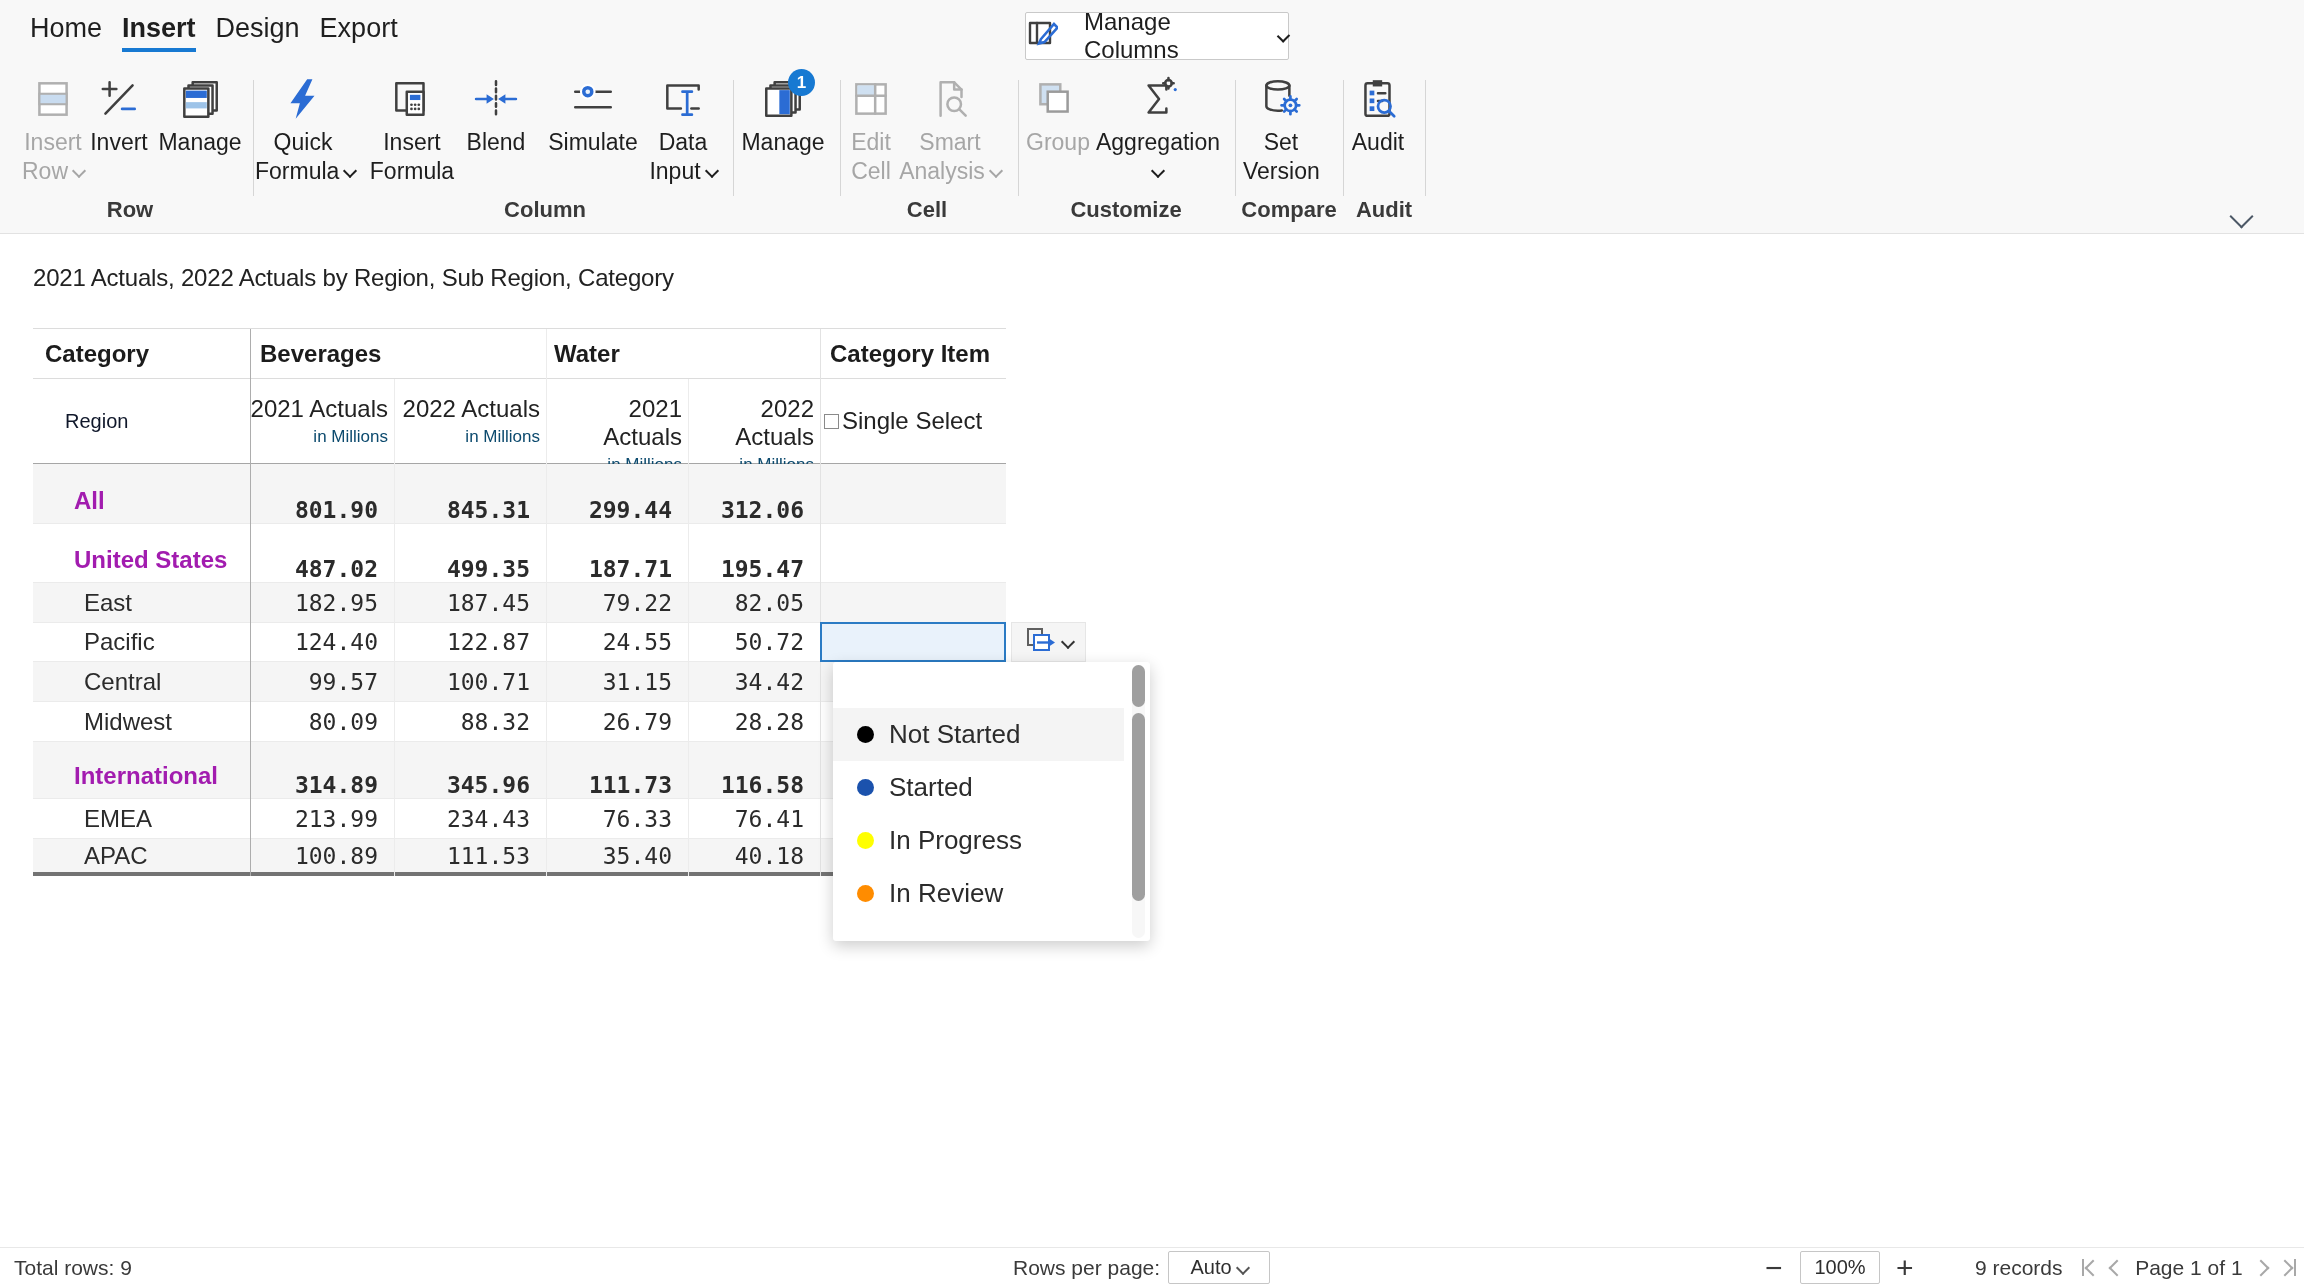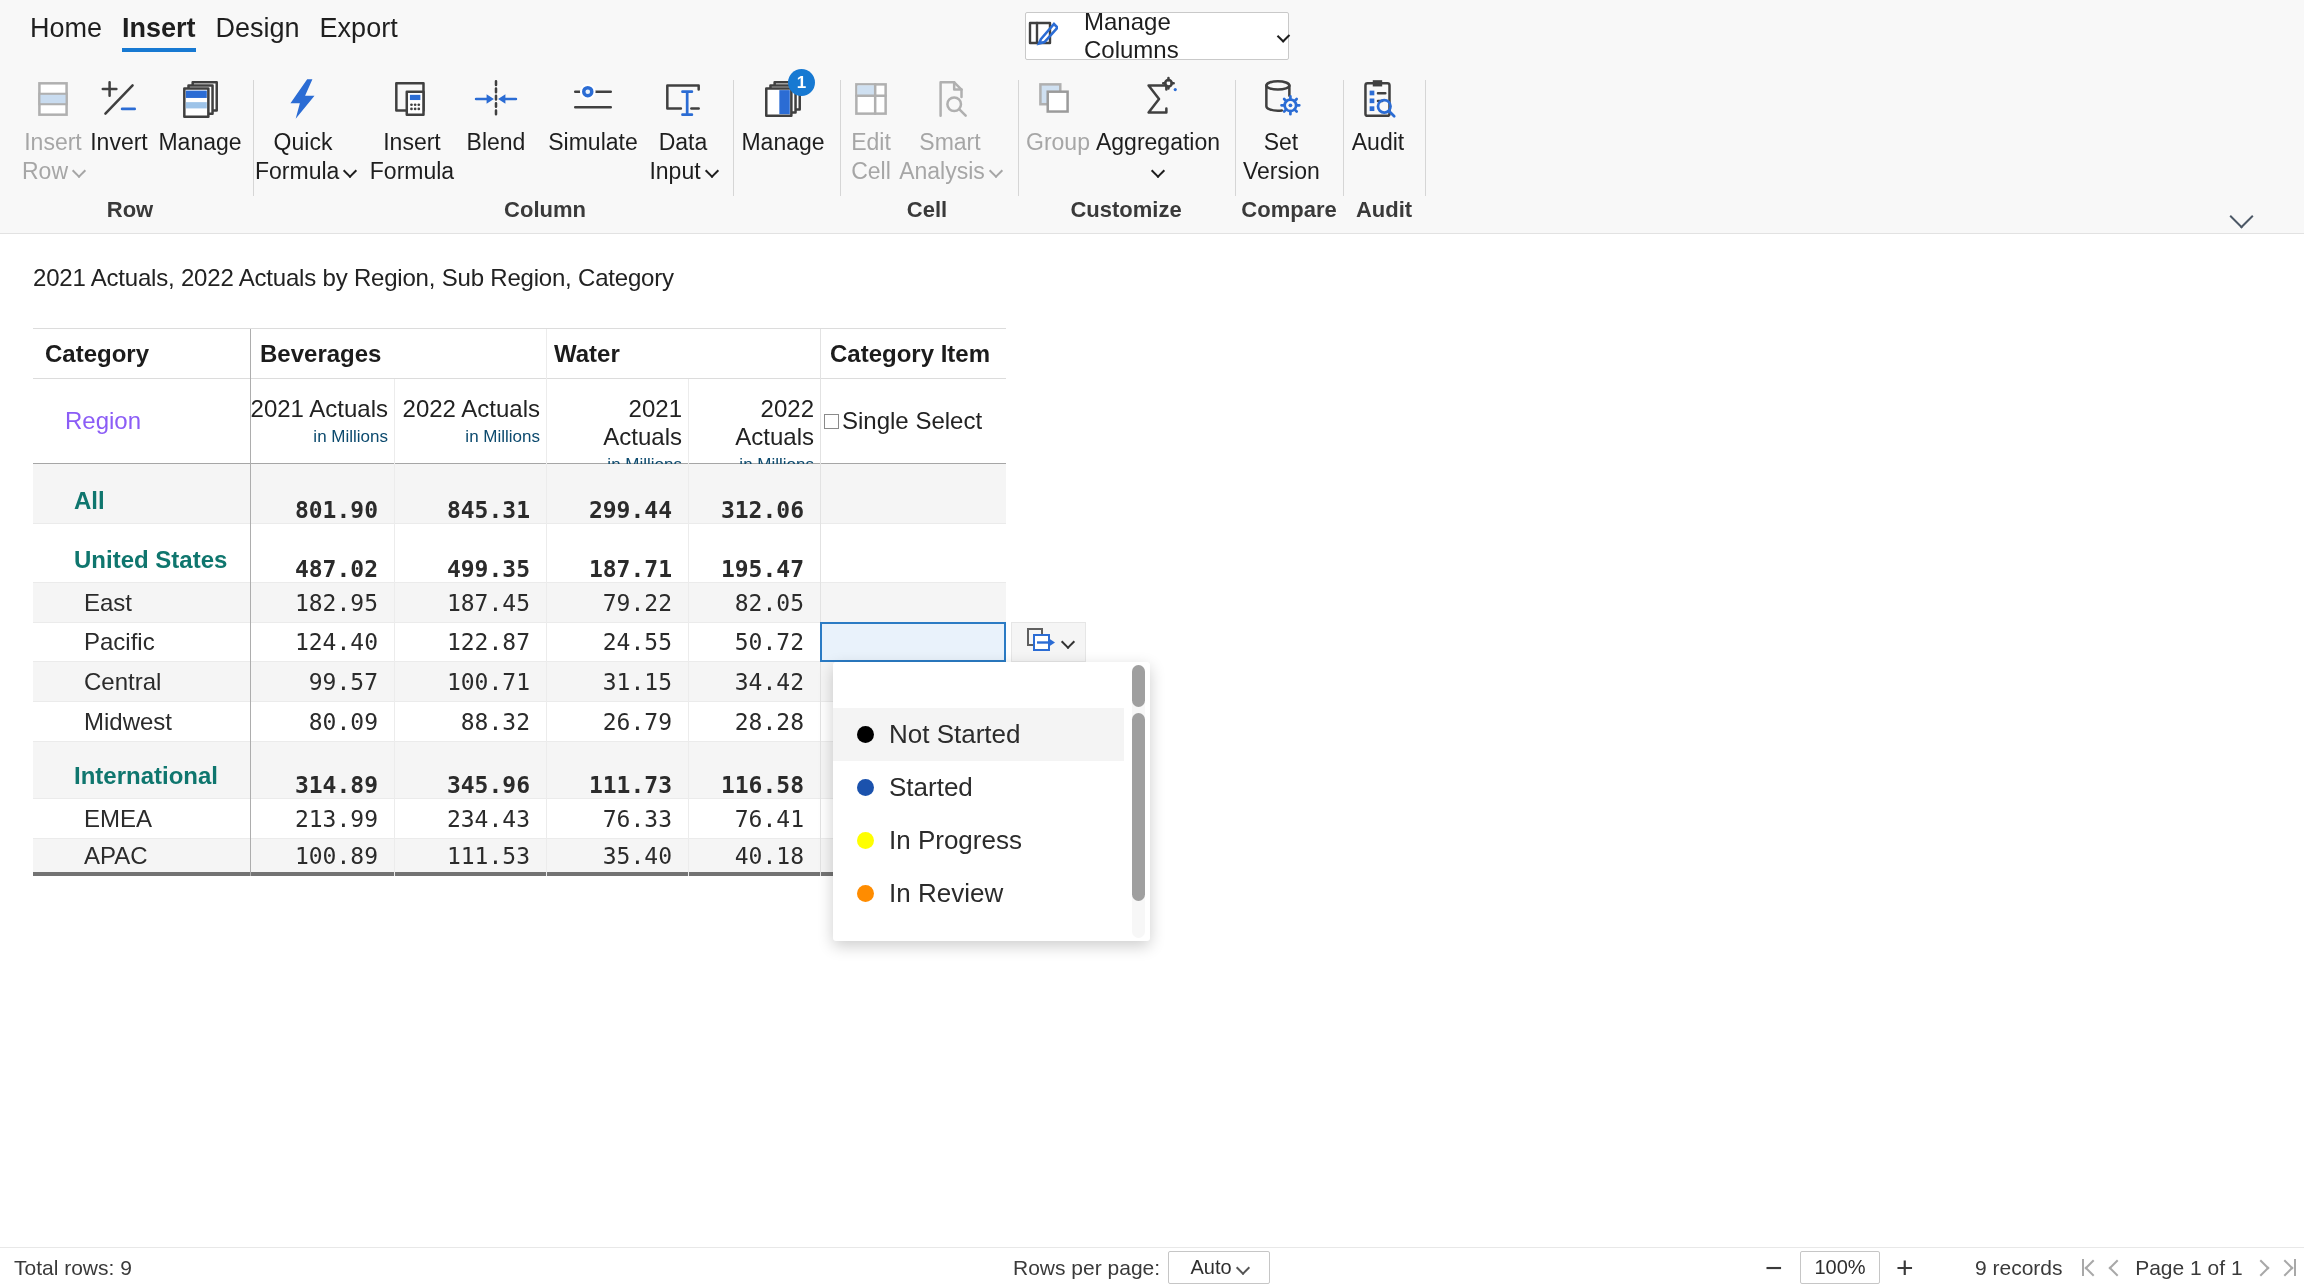--- a/index.html
+++ b/index.html
@@ -41,34 +41,34 @@
   
   .title{position:absolute;left:33px;top:264px;font-size:24px;color:#222;letter-spacing:-0.2px}
   .tbl{position:absolute;left:33px;top:328px;width:973px;border-top:1px solid #dcdcdc}
   .trow{position:relative;box-sizing:border-box;border-bottom:1px solid #ebebeb}
   .stripe{background:var(--row-stripe,#f5f5f5)}
   .hrow1{height:50px;border-bottom:1px solid #dcdcdc}
   .hrow2{height:85px;border-bottom:1px solid #a6a6a6}
   .h1{position:absolute;top:0;height:100%;display:flex;align-items:center;
       font-weight:700;font-size:24px;color:#1c1c1c}
   .region{position:absolute;left:32px;top:0;height:100%;display:flex;align-items:center;
-      font-size:24px;color:#8b5cf6}
+      font-size:20px;color:#0f172a}
   .mh{position:absolute;top:16px;text-align:right;line-height:28px}
   .mh .a{font-size:24px;color:#222}
   .mh .b{font-size:17px;color:#0c4a6e}
   .ss{position:absolute;left:791px;top:0;height:100%;display:flex;align-items:center;
       font-size:24px;color:#222}
   .ssq{width:13px;height:13px;border:1.5px solid #8a8a8a;margin-right:3px}
   .cell{position:absolute;top:0;height:100%;display:flex;align-items:center;font-size:24px}
   .rl{left:0;width:217px;padding-left:51px;box-sizing:border-box;color:#2b2b2b}
   .num{font-family:"DejaVu Sans Mono",monospace;font-size:23px;justify-content:flex-end;color:#2b2b2b}
   .c1{left:217px;width:128px}.c2{left:361px;width:136px}.c3{left:513px;width:126px}.c4{left:655px;width:116px}
   .m1{left:217px;width:138px}.m2{left:361px;width:146px}.m3{left:513px;width:136px}.m4{left:655px;width:126px}
   .lvl .cell{align-items:flex-end;padding-bottom:8px;font-weight:700}
-  .lvl .rl{padding-left:41px;color:#0f766e}
+  .lvl .rl{padding-left:41px;color:#a21caf}
   .vl{position:absolute;width:1px;top:0;bottom:0;background:#ececec}
   .vl.dark{background:#adadad}
   .selcell{position:absolute;left:787px;top:-1px;width:186px;height:40px;box-sizing:border-box;
       background:var(--selected-cell-bg,#e9f2fb);border:2px solid var(--selected-cell-border,#2b7bc4);z-index:5}
 
   .apply-btn{position:absolute;left:1011px;top:622px;width:75px;height:40px;background:#f5f5f5;
       border:1px solid #e6e6e6;box-sizing:border-box;display:flex;align-items:center;
       justify-content:center;gap:7px;z-index:6}
   .apply-btn .chev{color:#333;margin-left:0}
 

